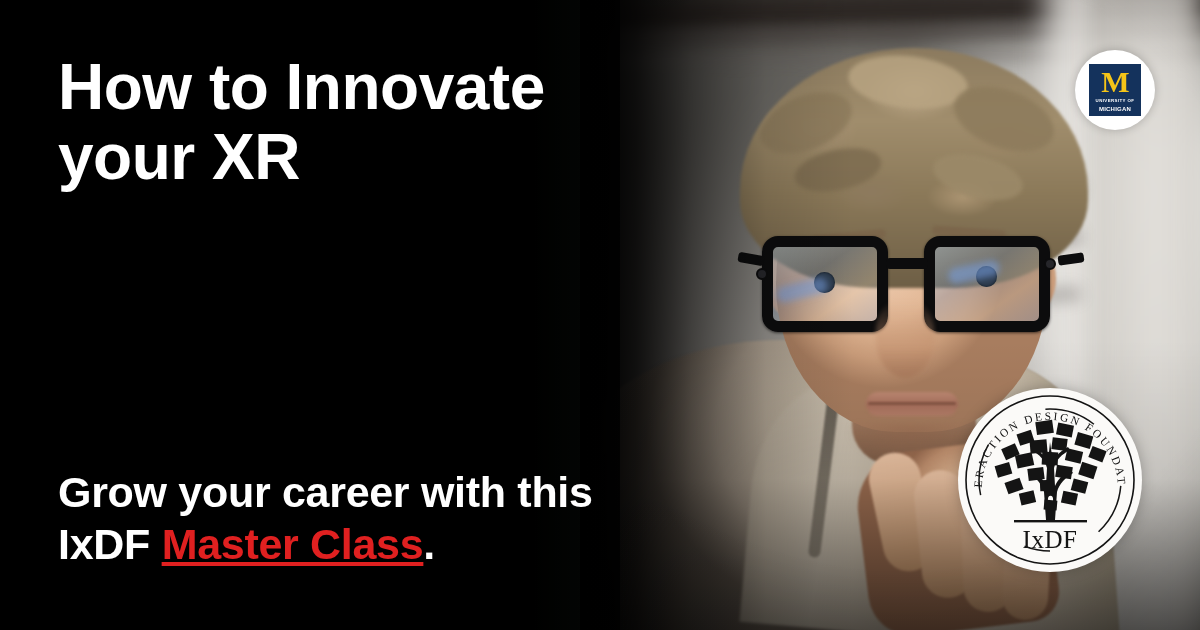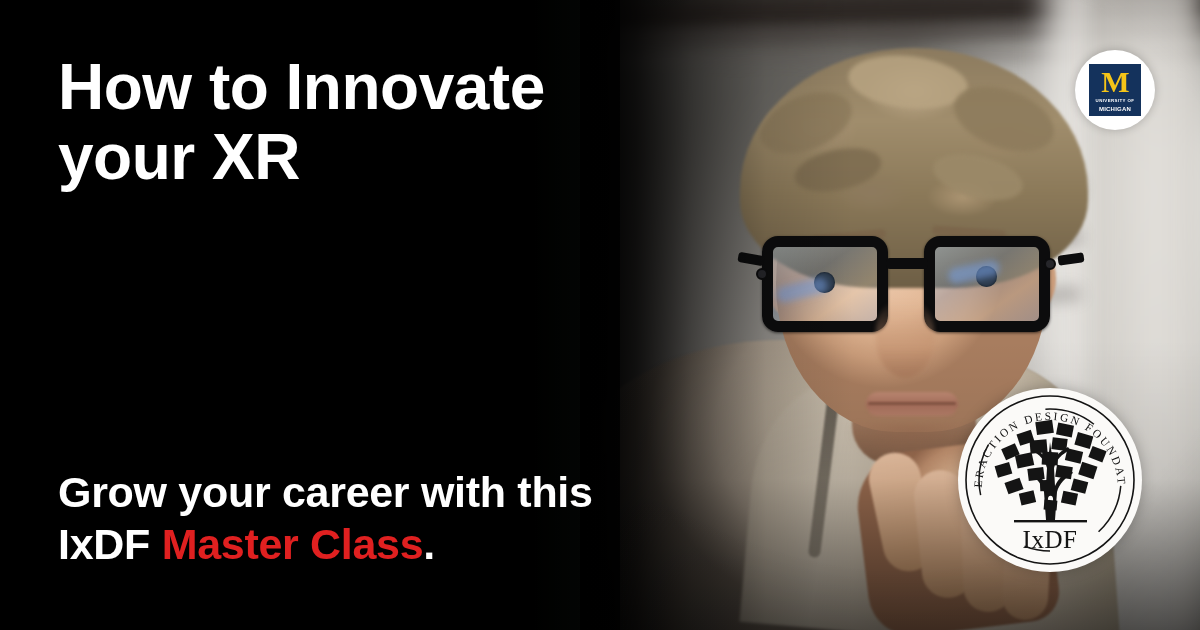--- a/index.html
+++ b/index.html
@@ -208,21 +208,21 @@
   }
   .subhead {
     position:absolute; left:58px; top:466px;
     width:540px;
     color:#ffffff;
     font-size:43px;
     font-weight:bold;
     line-height:1.22;
     letter-spacing:-.3px;
   }
-  .subhead .accent { color:#e02020; }
+  .subhead .accent { color:#e02020;text-decoration:underline; }
 
   
   .um-logo {
     position:absolute; left:1075px; top:50px;
     width:80px; height:80px;
     border-radius:50%;
     background:#ffffff;
     z-index:6;
     display:flex; align-items:center; justify-content:center;
     box-shadow:0 0 10px rgba(0,0,0,.22);

